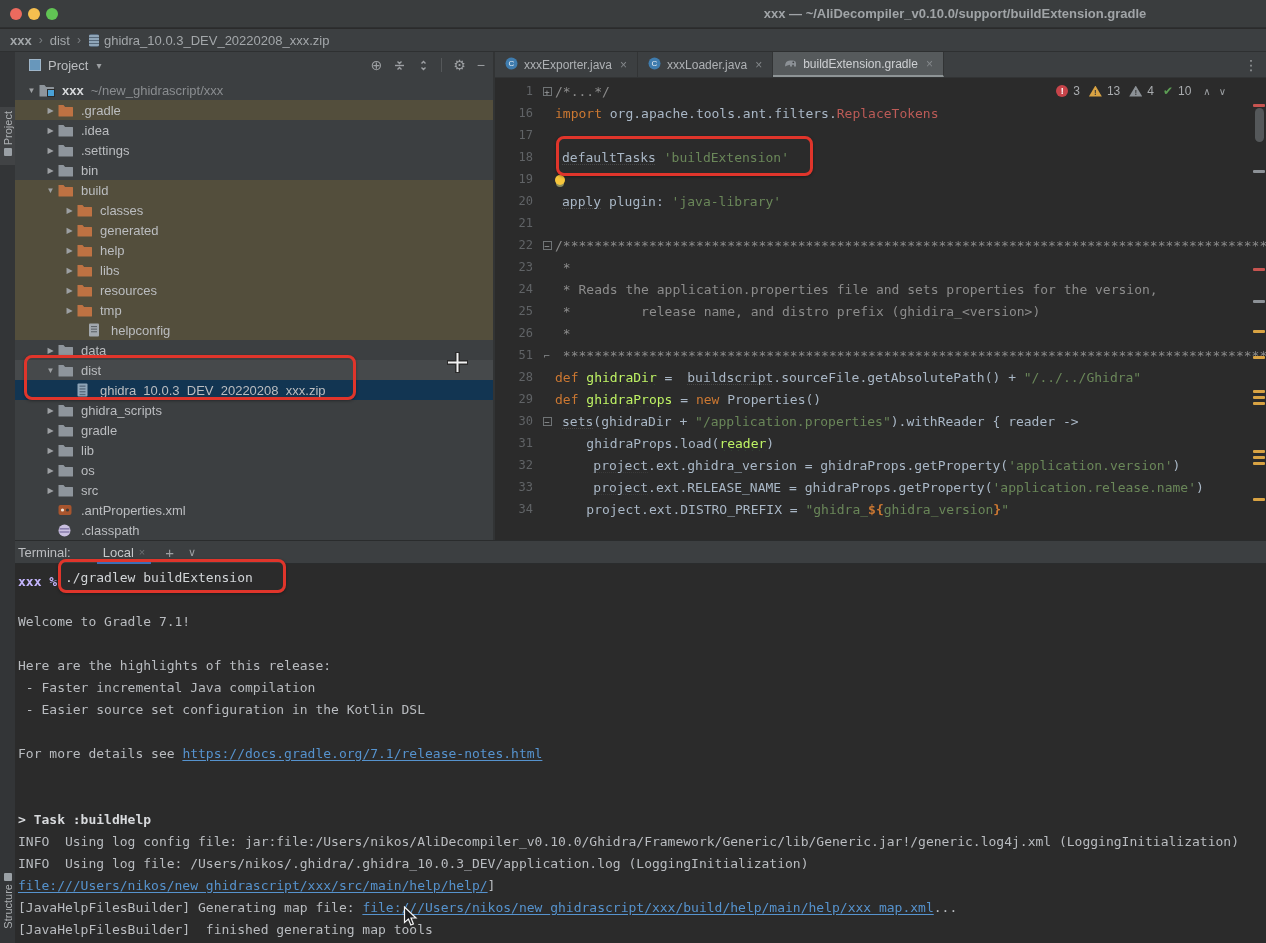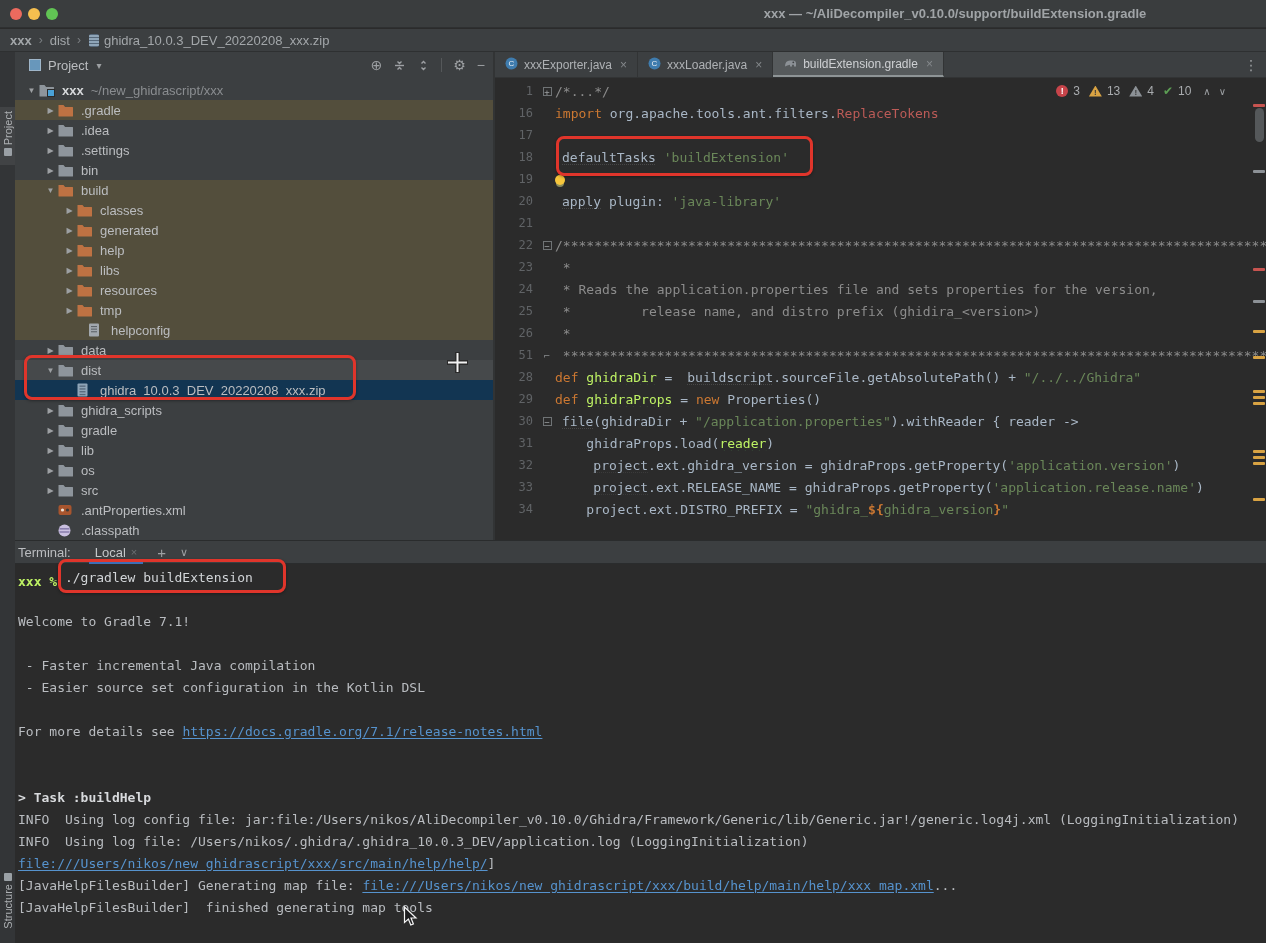--- a/index.html
+++ b/index.html
@@ -108,32 +108,32 @@
     background:#55585a; border-radius:5px; }
   .stripe-mark { position:absolute; right:1px; width:12px; height:3px; border-radius:1px; }
   .mark-red { background:#c75450; } .mark-yellow { background:#d9a343; } .mark-gray { background:#8c9196; }
 
   
   #terminal-panel { position:absolute; left:15px; top:540px; width:1251px; height:403px;
     background:#2b2b2b; }
   #terminal-header { height:24px; background:#3c3f41; border-top:1px solid #2a2c2d;
     border-bottom:1px solid #2a2c2d; display:flex; align-items:center; padding-left:3px;
     font-size:13px; color:#bbbdc0; position:relative; }
-  #terminal-title { margin-right:18px; }
+  #terminal-title { margin-right:26px; }
   #terminal-tab { position:relative; padding:0 6px; height:24px; display:flex; align-items:center;
     color:#c4c7c9; }
   #terminal-tab-underline { position:absolute; left:0; bottom:0; width:100%; height:3px;
     background:#3c6eb5; }
   #terminal-tab-close { color:#6b6f72; font-size:11px; margin-left:5px; }
   #terminal-add { margin-left:14px; color:#9da0a3; font-size:15px; }
   #terminal-dd { margin-left:14px; color:#9da0a3; font-size:11px; }
   #terminal-lines { position:absolute; left:0; top:26px; width:1251px; }
   .term-line { height:22px; display:flex; align-items:center; padding-left:3px;
     font-family:"DejaVu Sans Mono", monospace; font-size:13px; white-space:pre; color:#b9bcc0; }
-  .t-p { color:#b9bcc0; } .t-prompt { color:#bef264; font-weight:bold;margin-top:8px; }
+  .t-p { color:#b9bcc0; } .t-prompt { color:#c4b5fd; font-weight:bold;margin-top:8px; }
   .t-cmd { color:#d2d5d8; }
   .t-link { color:#5693ce; text-decoration:underline; text-underline-offset:2px; }
   .t-bold { color:#d8dadd; font-weight:bold; }
 
   
   .annotation { position:absolute; border:3px solid #e0352b; border-radius:8px;
     box-shadow:0 1px 3px rgba(0,0,0,.35); pointer-events:none; z-index:50; }
   #anno-tree { left:24px; top:355px; width:332px; height:45px; }
   #anno-editor { left:556px; top:136px; width:257px; height:40px; }
   #anno-terminal { left:58px; top:559px; width:228px; height:34px; }
@@ -462,21 +462,21 @@
         <div class="code-line"><span class="ln">20</span><span class="fold"></span><span class="code-text"><span class="s-du">apply</span><span class="s-p"> plugin: </span><span class="s-str">'java-library'</span></span></div>
         <div class="code-line"><span class="ln">21</span><span class="fold"></span><span class="code-text"></span></div>
         <div class="code-line"><span class="ln">22</span><span class="fold"><span class="fold-box">−</span></span><span class="code-text"><span class="s-cmt">/**************************************************************************************************************</span></span></div>
         <div class="code-line"><span class="ln">23</span><span class="fold"></span><span class="code-text"><span class="s-cmt"> *</span></span></div>
         <div class="code-line"><span class="ln">24</span><span class="fold"></span><span class="code-text"><span class="s-cmt"> * Reads the application.properties file and sets properties for the version,</span></span></div>
         <div class="code-line"><span class="ln">25</span><span class="fold"></span><span class="code-text"><span class="s-cmt"> *         release name, and distro prefix (</span><span class="s-cmt-typo">ghidira_</span><span class="s-cmt">&lt;version&gt;)</span></span></div>
         <div class="code-line"><span class="ln">26</span><span class="fold"></span><span class="code-text"><span class="s-cmt"> *</span></span></div>
         <div class="code-line"><span class="ln">51</span><span class="fold">⌐</span><span class="code-text"><span class="s-cmt"> **************************************************************************************************************</span></span></div>
         <div class="code-line"><span class="ln">28</span><span class="fold"></span><span class="code-text"><span class="s-kw">def </span><span class="s-typo">ghidraDir</span><span class="s-p"> = </span><span class="s-du">buildscript</span><span class="s-p">.sourceFile.getAbsolutePath() + </span><span class="s-str">"/../../Ghidra"</span></span></div>
         <div class="code-line"><span class="ln">29</span><span class="fold"></span><span class="code-text"><span class="s-kw">def </span><span class="s-typo">ghidraProps</span><span class="s-p"> = </span><span class="s-kw">new</span><span class="s-p"> Properties()</span></span></div>
-        <div class="code-line"><span class="ln">30</span><span class="fold"><span class="fold-box">−</span></span><span class="code-text"><span class="s-du">file</span><span class="s-p">(ghidraDir + </span><span class="s-str">"/application.properties"</span><span class="s-p">).withReader { reader -&gt;</span></span></div>
+        <div class="code-line"><span class="ln">30</span><span class="fold"><span class="fold-box">−</span></span><span class="code-text"><span class="s-du">sets</span><span class="s-p">(ghidraDir + </span><span class="s-str">"/application.properties"</span><span class="s-p">).withReader { reader -&gt;</span></span></div>
         <div class="code-line"><span class="ln">31</span><span class="fold"></span><span class="code-text"><span class="s-p">    ghidraProps.load(</span><span class="s-typo">reader</span><span class="s-p">)</span></span></div>
         <div class="code-line"><span class="ln">32</span><span class="fold"></span><span class="code-text"><span class="s-p">    </span><span class="s-du">project</span><span class="s-p">.ext.ghidra_version = ghidraProps.getProperty(</span><span class="s-str">'application.version'</span><span class="s-p">)</span></span></div>
         <div class="code-line"><span class="ln">33</span><span class="fold"></span><span class="code-text"><span class="s-p">    </span><span class="s-du">project</span><span class="s-p">.ext.RELEASE_NAME = ghidraProps.getProperty(</span><span class="s-str">'application.release.name'</span><span class="s-p">)</span></span></div>
         <div class="code-line"><span class="ln">34</span><span class="fold"></span><span class="code-text"><span class="s-p">    project.ext.DISTRO_PREFIX = </span><span class="s-str">"ghidra_</span><span class="s-interp">${</span><span class="s-str">ghidra_version</span><span class="s-interp">}</span><span class="s-str">"</span></span></div>
       </div>
     <div id="inspection-widget">
       <span class="ico-err">!</span>
       <span class="insp-num">3</span>
       <span class="ico-warn">!</span>
       <span class="insp-num">13</span>
@@ -512,20 +512,21 @@
         <span id="terminal-tab-underline"></span>
       </span>
       <span id="terminal-add">+</span>
       <span id="terminal-dd">∨</span>
     </div>
     <div id="terminal-lines">
         <div class="term-line"><span class="t-prompt">xxx %</span><span class="t-cmd"> ./gradlew buildExtension</span></div>
         <div class="term-line"></div>
         <div class="term-line"><span class="t-p">Welcome to Gradle 7.1!</span></div>
         <div class="term-line"></div>
+        <div class="term-line"><span class="t-p">Here are the highlights of this release:</span></div>
         <div class="term-line"><span class="t-p"> - Faster incremental Java compilation</span></div>
         <div class="term-line"><span class="t-p"> - Easier source set configuration in the Kotlin DSL</span></div>
         <div class="term-line"></div>
         <div class="term-line"><span class="t-p">For more details see </span><span class="t-link">https://docs.gradle.org/7.1/release-notes.html</span></div>
         <div class="term-line"></div>
         <div class="term-line"></div>
         <div class="term-line"><span class="t-bold">&gt; Task :buildHelp</span></div>
         <div class="term-line"><span class="t-p">INFO  Using log config file: jar:file:/Users/nikos/AliDecompiler_v0.10.0/Ghidra/Framework/Generic/lib/Generic.jar!/generic.log4j.xml (LoggingInitialization)</span></div>
         <div class="term-line"><span class="t-p">INFO  Using log file: /Users/nikos/.ghidra/.ghidra_10.0.3_DEV/application.log (LoggingInitialization)</span></div>
         <div class="term-line"><span class="t-link">file:///Users/nikos/new_ghidrascript/xxx/src/main/help/help/</span><span class="t-p">]</span></div>

